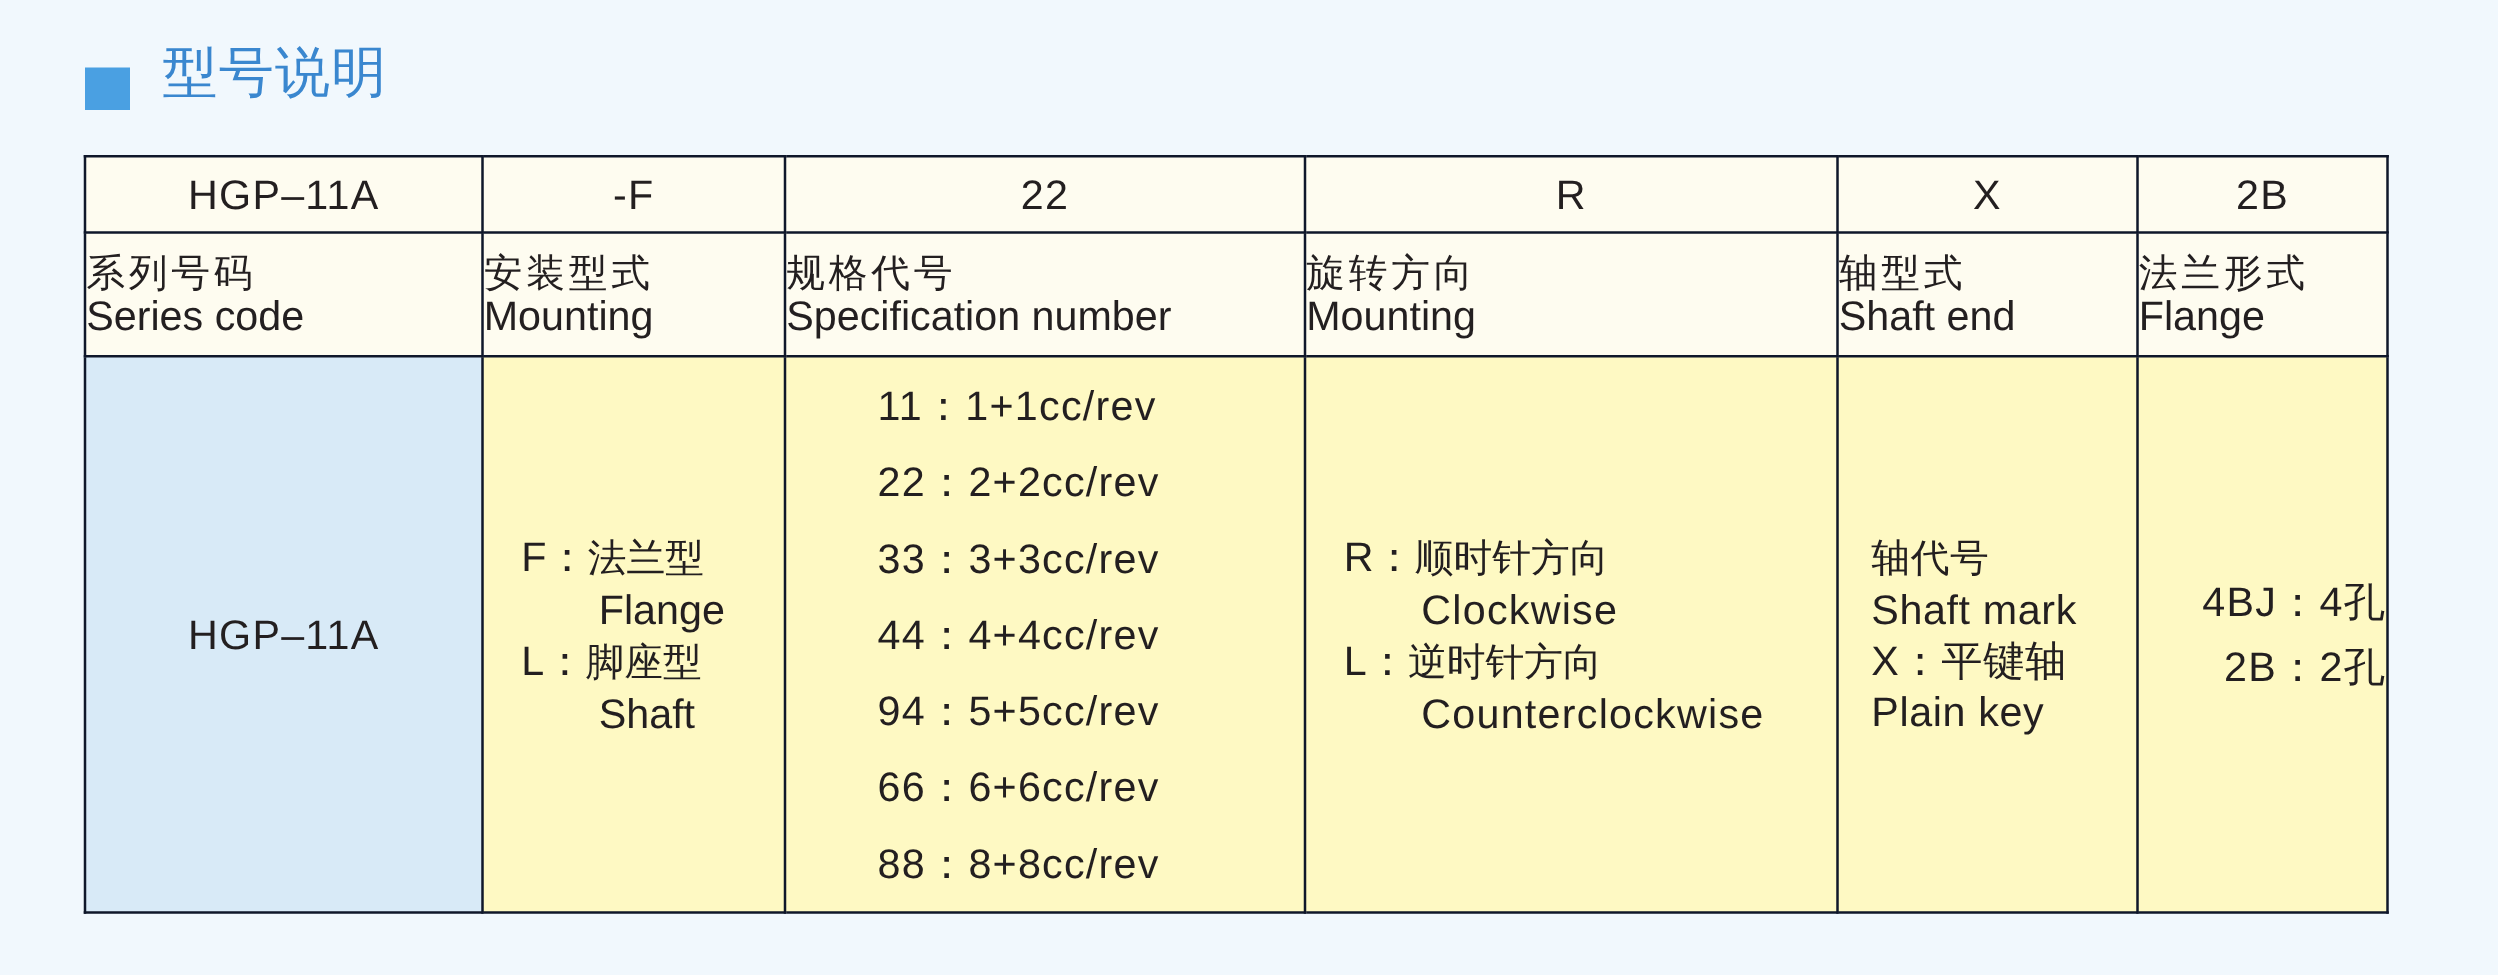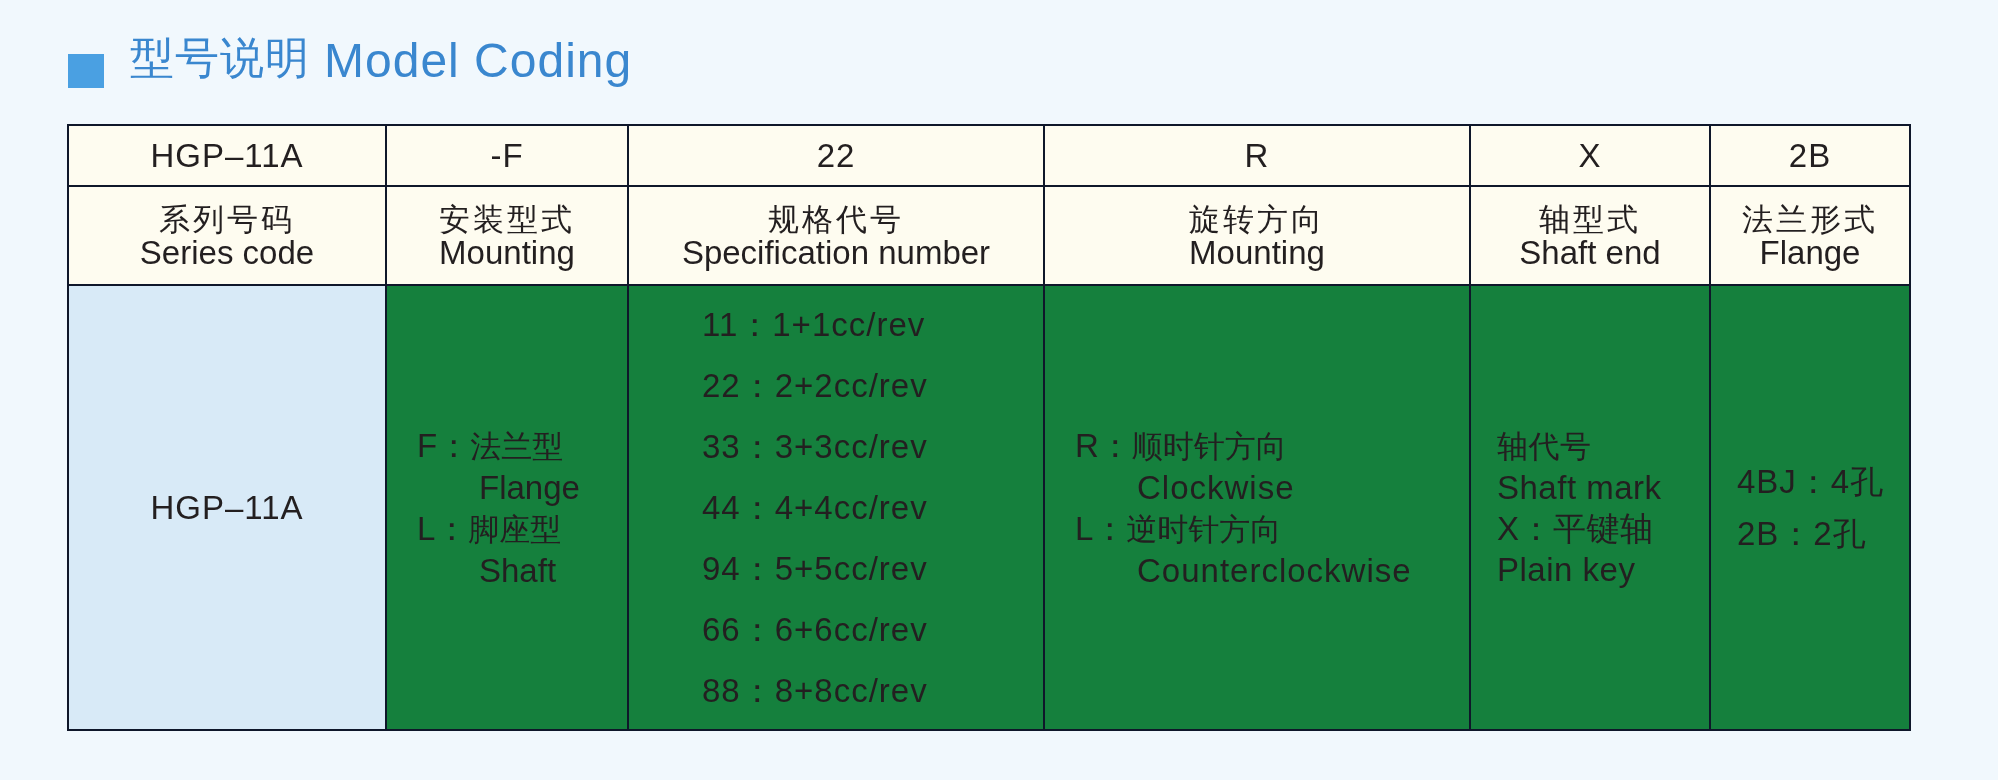--- a/index.html
+++ b/index.html
@@ -54,36 +54,35 @@
     tr.code-row td {
       height: 59px;
       background: #fefcf0;
       text-align: center;
       font-size: 33px;
       letter-spacing: 1px;
     }
     tr.head-row td {
       height: 97px;
       background: #fefcf0;
-      text-align: center;
       line-height: 33px;
     }
     tr.head-row .cn {
       display: block;
       font-family: "DejaVu Sans", sans-serif;
       font-size: 31px;
       letter-spacing: 3px;
     }
     tr.head-row .en {
       display: block;
       font-size: 33px;
     }
     tr.body-row td {
       height: 443px;
-      background: #15803d;
+      background: #fef9c3;
       font-size: 33px;
     }
     tr.body-row td.series {
       background: #d8eaf7;
       text-align: center;
       letter-spacing: 1px;
     }
     .opt-list {
       padding-left: 30px;
       line-height: 41px;
@@ -113,32 +112,32 @@
       line-height: 41px;
     }
     .rot-list .line { display: block; white-space: nowrap; }
     .rot-list .indent { padding-left: 62px; letter-spacing: 1px; }
     .shaft-list {
       padding-left: 26px;
       line-height: 41px;
     }
     .shaft-list .line { display: block; white-space: nowrap; letter-spacing: 0.5px; }
     .flange-list {
-      padding-left: 26px;
+      padding-left: 43px;
       line-height: 52px;
+      text-align: right;
     }
     .flange-list .line { display: block; white-space: nowrap; letter-spacing: 1px; }
   </style>
 </head>
 <body>
 
 <div class="title">
   <span class="square"></span>
   <span class="text-cn">型号说明</span>
-  <span class="text-en">Model Coding</span>
 </div>
 
 <table class="coding">
   <colgroup>
     <col style="width:318px">
     <col style="width:242px">
     <col style="width:416px">
     <col style="width:426px">
     <col style="width:240px">
     <col style="width:200px">

